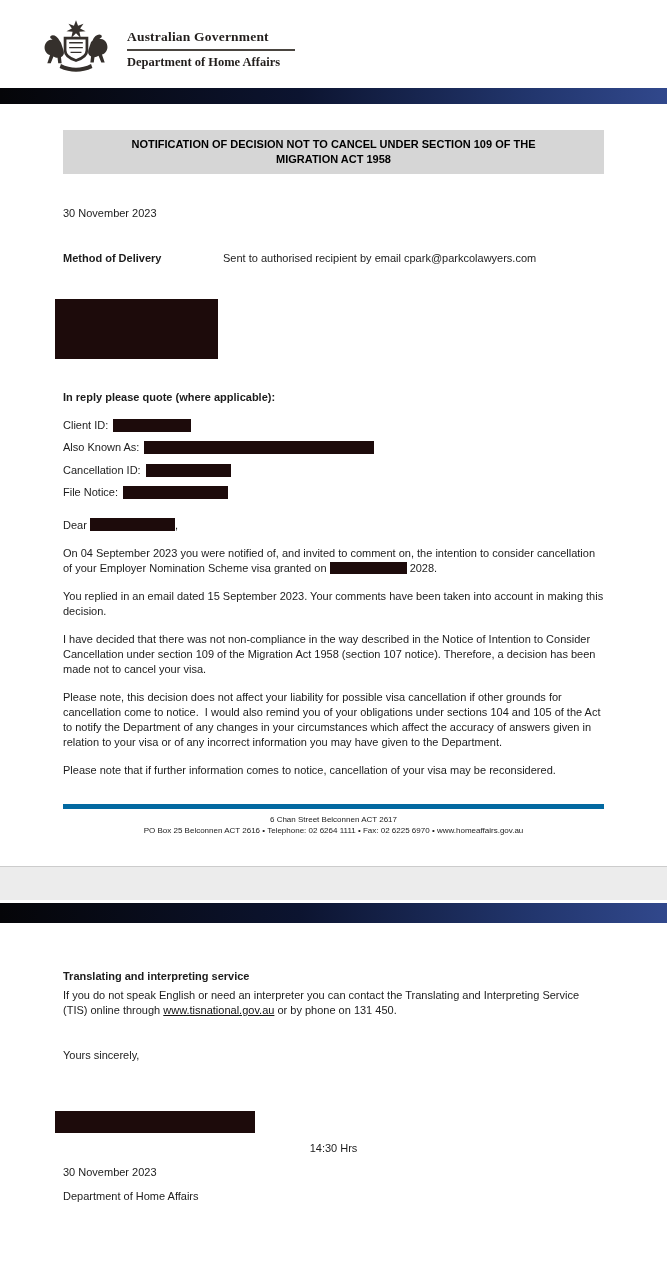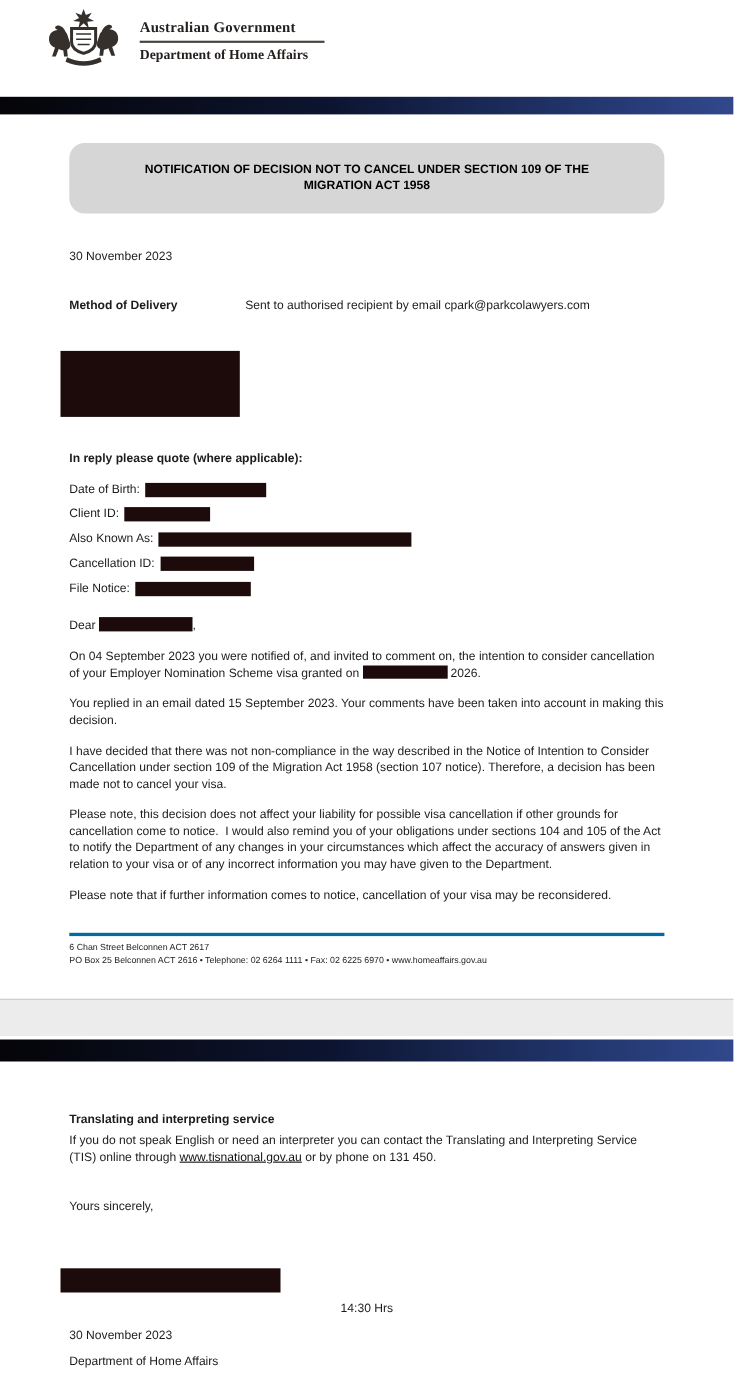--- a/index.html
+++ b/index.html
@@ -1,53 +1,53 @@
 <!DOCTYPE html>
 <html><head>
 <meta charset="utf-8">
 <style>
   * { margin:0; padding:0; box-sizing:border-box; }
   body { background:#ffffff; font-family:"Liberation Sans", sans-serif; color:#1a1a1a; }
   .sheet { position:relative; width:667px; height:1273px; background:#ffffff; overflow:hidden; margin:0; }
 
   
-  .letterhead { display:flex; align-items:flex-start; padding:8px 0 10px 35px; height:88px; }
+  .letterhead { display:flex; align-items:flex-start; padding:20px 0 10px 35px; height:88px; }
   .crest { flex:0 0 auto; }
   .lockup { margin-left:10px; padding-top:9px; font-family:"Liberation Serif", serif; font-weight:bold; color:#231f1d; }
   .gov-name { font-size:13.5px; letter-spacing:0.2px; }
   .lockup-divider { width:168px; border-bottom:2px solid #4a4540; margin:4px 0 4px 0; }
   .dept-name { font-size:12.5px; }
 
   .band { height:16px; width:667px; background:linear-gradient(90deg,#050508 0%, #0c1430 45%, #22366e 80%, #31488c 100%); }
   .band2 { height:20px; }
 
   
   .page1 { padding:26px 63px 30px 63px; }
-  .title-banner { background:#d6d6d6; text-align:center; font-weight:bold; font-size:11px; line-height:15px; padding:17px 8px; color:#000;border-radius:14px; }
+  .title-banner { background:#d6d6d6; text-align:center; font-weight:bold; font-size:11px; line-height:15px; padding:7px 8px; color:#000; }
   .body-text { font-size:11px; line-height:15px; color:#1c1c1c; }
   .para { margin-top:13px; white-space:pre-wrap; }
   .italic { }
 
   .letter-date { margin-top:32px; }
   .delivery-row { margin-top:30px; display:flex; }
   .delivery-label { font-weight:bold; width:160px; flex:0 0 160px; }
   .delivery-value { flex:1; }
 
   .redact { display:inline-block; background:#1d0b0b; height:13px; vertical-align:-2px; }
   .redact-block { display:block; background:#1d0b0b; }
   .addr-redact { margin-top:33px; margin-left:-8px; width:163px; height:60px; }
   .sig-redact { margin-top:48px; margin-left:-8px; width:200px; height:22px; }
 
   .quote-heading { margin-top:31px; font-weight:bold; }
   .fields { margin-top:9px; }
   .field-row { height:22.5px; display:flex; align-items:center; }
   .field-label { margin-right:5px; }
   .salutation { margin-top:14px; white-space:pre-wrap; }
 
-  .page-footer { margin-top:26px; border-top:3px solid #0369a1; padding-top:5px; text-align:left; font-size:8px; line-height:11px; color:#222; }
+  .page-footer { margin-top:26px; border-top:5px solid #0369a1; padding-top:5px; text-align:center; font-size:8px; line-height:11px; color:#222; }
 
   
   .page-gap { height:34px; background:#ececec; border-top:1px solid #cccccc; }
   .gap-sliver { height:3px; background:#ffffff; }
 
   
   .page2 { padding:46px 63px 0 63px; }
   .tis-heading { font-weight:bold; }
   .tis-para { margin-top:4px; white-space:pre-wrap; }
   .tis-link { color:#111; text-decoration:underline; cursor:pointer; }
@@ -95,44 +95,40 @@
       <span class="delivery-label">Method of Delivery</span>
       <span class="delivery-value">Sent to authorised recipient by email cpark@parkcolawyers.com</span>
     </div>
 
     <div class="redact-block addr-redact"></div>
 
     <div class="quote-heading">In reply please quote (where applicable):</div>
 
     <div class="fields">
       <div class="field-row">
-          <span class="field-label">Date of Birth:</span>
-          <span class="redact" style="width:110px"></span>
-        </div>
-      <div class="field-row">
           <span class="field-label">Client ID:</span>
           <span class="redact" style="width:78px"></span>
         </div>
       <div class="field-row">
           <span class="field-label">Also Known As:</span>
           <span class="redact" style="width:230px"></span>
         </div>
       <div class="field-row">
           <span class="field-label">Cancellation ID:</span>
           <span class="redact" style="width:85px"></span>
         </div>
       <div class="field-row">
           <span class="field-label">File Notice:</span>
           <span class="redact" style="width:105px"></span>
         </div>
     </div>
 
     <p class="salutation"><span>Dear </span><span class="redact" style="width:85px"></span><span>,</span></p>
 
-    <p class="para"><span>On 04 September 2023 you were notified of, and invited to comment on, the intention to consider cancellation of your Employer Nomination Scheme visa granted on </span><span class="redact" style="width:77px;height:12px"></span><span> 2026.</span></p>
+    <p class="para"><span>On 04 September 2023 you were notified of, and invited to comment on, the intention to consider cancellation of your Employer Nomination Scheme visa granted on </span><span class="redact" style="width:77px;height:12px"></span><span> 2028.</span></p>
 
     <p class="para">You replied in an email dated 15 September 2023. Your comments have been taken into account in making this decision.</p>
 
     <p class="para"><span>I have decided that there was not non-compliance in the way described in the Notice of Intention to Consider Cancellation under section 109 of the </span><span class="italic">Migration Act 1958</span><span> (section 107 notice). Therefore, a decision has been made not to cancel your visa.</span></p>
 
     <p class="para">Please note, this decision does not affect your liability for possible visa cancellation if other grounds for cancellation come to notice.  I would also remind you of your obligations under sections 104 and 105 of the Act to notify the Department of any changes in your circumstances which affect the accuracy of answers given in relation to your visa or of any incorrect information you may have given to the Department.</p>
 
     <p class="para">Please note that if further information comes to notice, cancellation of your visa may be reconsidered.</p>
 
     <div class="page-footer">

